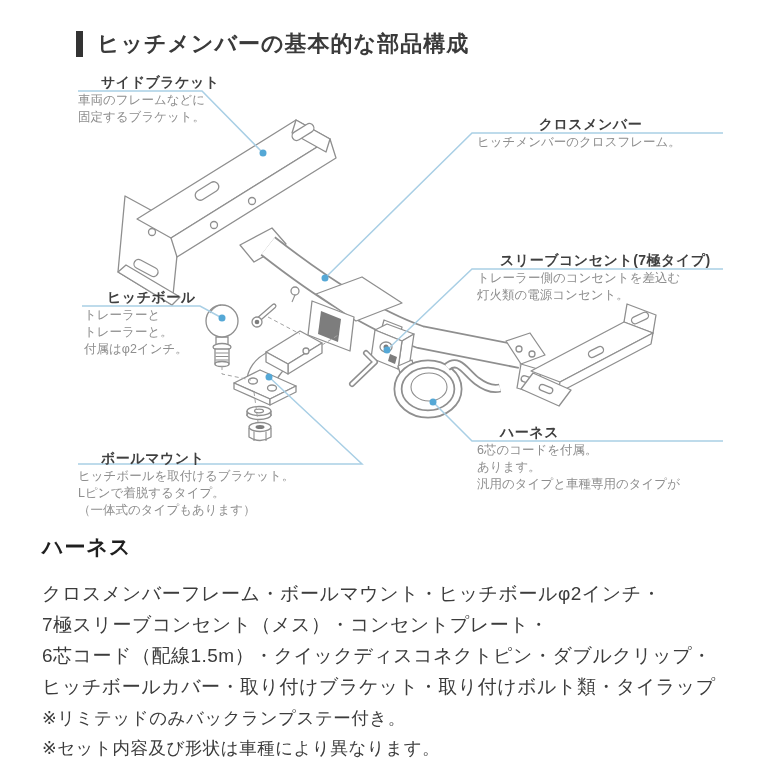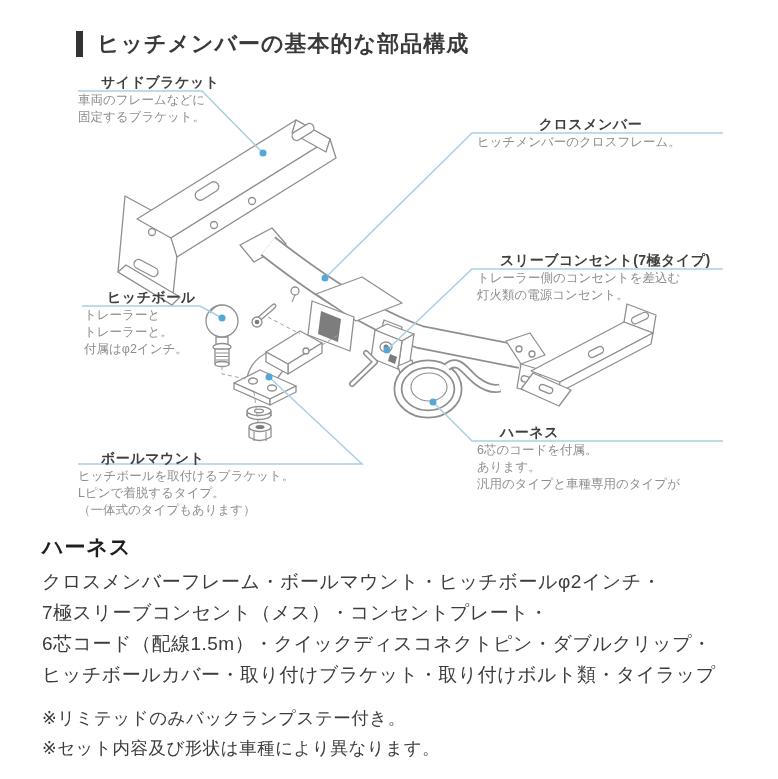--- a/index.html
+++ b/index.html
@@ -20,21 +20,21 @@
   .tube-in{stroke:#ffffff;fill:none;stroke-linejoin:round;}
   .dash{stroke:#a3a3a3;fill:none;stroke-width:1px;stroke-dasharray:4 3;}
   .leader{stroke:var(--c-leader,#a9cfe5);fill:none;stroke-width:1.5px;}
   .dot{fill:var(--c-dot,#55a8d6);stroke:none;}
   
   .label{position:absolute;}
   .label .head{font-size:14px;font-weight:bold;color:#3f3f3f;letter-spacing:0.5px;white-space:nowrap;margin-left:23px;}
   .label .desc{font-size:12.5px;color:#8e8e8e;line-height:17px;white-space:nowrap;}
   
   .kit-head{position:absolute;left:42px;top:533px;font-size:21px;font-weight:bold;color:#1f1f1f;letter-spacing:1px;}
-  .kit-body{position:absolute;left:42px;top:566px;font-size:19px;color:#3c3c3c;line-height:31px;letter-spacing:0.5px;white-space:nowrap;}
+  .kit-body{position:absolute;left:42px;top:578px;font-size:19px;color:#3c3c3c;line-height:31px;letter-spacing:0.5px;white-space:nowrap;}
   .notes{position:absolute;left:42px;top:703px;font-size:17.5px;color:#3c3c3c;line-height:30px;letter-spacing:0.5px;white-space:nowrap;}
 </style>
 </head>
 <body>
 
 <div class="page">
 
   <div class="title-row">
     <div class="title-bar"></div>
     <div class="title-text">ヒッチメンバーの基本的な部品構成</div>

